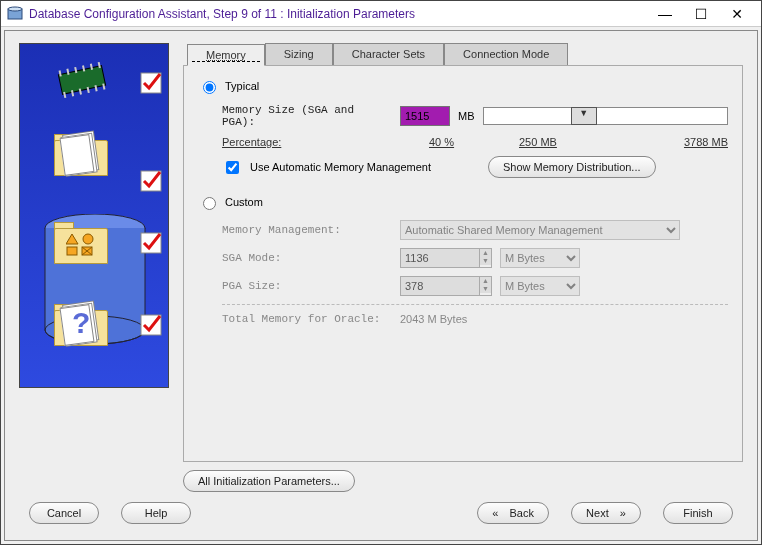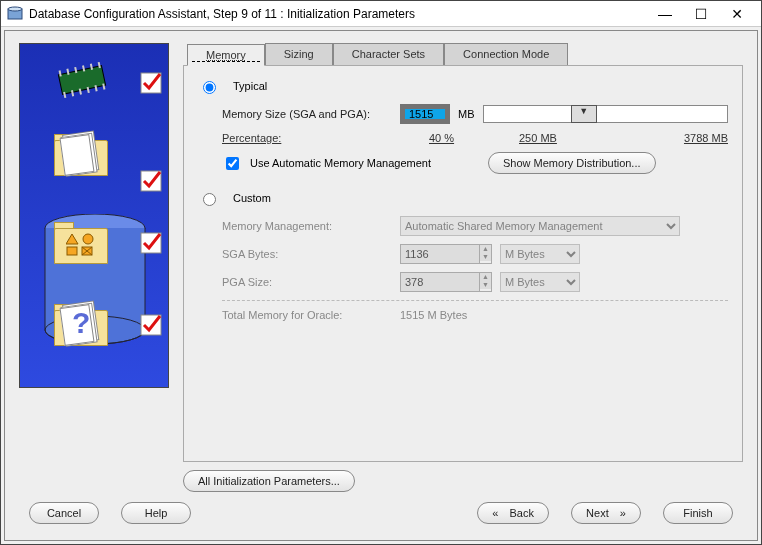--- a/index.html
+++ b/index.html
@@ -1,46 +1,46 @@
 <!DOCTYPE html>
 <html><head>
 <meta charset="utf-8">
 <style>
   * { box-sizing: border-box; font-family: Tahoma, Arial, sans-serif; font-size: 11px; }
   body { margin: 0; background: #fff; }
   .window { width: 762px; height: 545px; border: 1px solid #444; display: flex; flex-direction: column; background:#f0f0f0; }
   .titlebar { height: 26px; background: #fff; border-bottom: 1px solid #ccc; display: flex; align-items: center; padding: 0 6px; }
   .titlebar .title-icon { width: 16px; height: 16px; margin-right: 6px; display: inline-flex; }
-  .titlebar .title-text { flex: 1; font-size: 12px; color: #000000; }
+  .titlebar .title-text { flex: 1; font-size: 12px; color: #4c1d95; }
   .titlebar .win-btns { display: flex; gap: 0; }
   .titlebar .win-btn { width: 36px; height: 24px; display:flex; align-items:center; justify-content:center; border:none; background:transparent; cursor:pointer; font-size:14px; font-family:Arial; }
   .body { flex:1; border:1px solid #888; margin:3px; background:#eeeeee; display:flex; flex-direction:column; padding: 12px 14px 10px 14px; }
   .top-area { flex:1; display:flex; gap:14px; }
   .sidebar-graphic { width: 150px; height: 345px; background: linear-gradient(#1b2fb5,#2e4ae0); border:1px solid #444; position:relative; overflow:hidden; }
   .chip { position:absolute; top:18px; left:32px; width:60px; height:36px; transform:rotate(-12deg);}
   .folder { position:absolute; width:56px; height:44px; }
   .cylinder { position:absolute; left:22px; top:170px; width:106px; height:130px;}
   .checkmark { position:absolute; right:6px; width:22px; height:22px; }
   .folder .body-f { width:54px; height:36px; background:#f6e29c; border:1px solid #b79a3c; border-radius:2px 2px 0 0; position:absolute; top:6px; }
   .folder .tab-f { width:20px; height:8px; background:#f6e29c; border:1px solid #b79a3c; border-bottom:none; position:absolute; top:0; left:0;}
   .paper { position:absolute; width:30px; height:38px; background:#fff; border:1px solid #888; left:8px; top:2px; transform:rotate(-8deg); box-shadow:2px 0 0 #fff,2px 0 0 1px #888,4px -2px 0 #fff,4px -2px 0 1px #888; }
   .qmark { position:absolute; font-size:30px; color:#5a6bd6; left:18px; top:2px; font-weight:bold;}
   .right-panel { flex:1; display:flex; flex-direction:column; }
   .tabs { display:flex; gap:0; margin-left:4px; }
   .tab { padding:4px 18px; border:1px solid #888; border-bottom:none; background:#d4d4d4; color:#333; cursor:pointer; position:relative; }
   .tab.active { background:#eeeeee; border-bottom:1px solid #eeeeee; top:1px; text-decoration: underline dotted; }
   .tab.active::after{content:""; position:absolute; left:4px; right:4px; bottom:3px; border-bottom:1px dashed #000;}
   .tab-body { border:1px solid #aaa; flex:1; background:#eeeeee; padding:12px 14px 8px 14px; margin-top:0; display:flex; flex-direction:column; gap:10px; min-height:330px; }
-  .radio-row { display:flex; align-items:center; gap:14px; }
+  .radio-row { display:flex; align-items:center; gap:6px; }
   .radio-row input[type=radio]{ width:13px; height:13px; }
   .indent { margin-left:24px; display:flex; flex-direction:column; gap:8px; }
   .field-row { display:flex; align-items:center; gap:8px; }
-  .label { width:170px; color:#222;}
+  .label { width:170px; color:#222;font-family:Liberation Mono, monospace;}
   .label.dim { color:#888; }
-  input.text { border:5px solid #737373; background:#0ea5e9; height:20px; padding:0 4px; }
+  input.text { border:1px solid #737373; background:#a21caf; height:20px; padding:0 4px; }
   input.text.dim { background:#ddd; border:1px solid #aaa; color:#555; }
   select.dim { background:#ddd; border:1px solid #aaa; color:#555; height:20px; }
   .btn { border:1px solid #888; background:linear-gradient(#fdfdfd,#e3e3e3); height:22px; padding:0 14px; border-radius:11px; cursor:pointer; color:#222;}
   .slider-wrap { flex:1; display:flex; align-items:center; gap:8px;}
   .slider { flex:1; height:18px; border:1px solid #888; background:#fff; position:relative;}
   .slider .thumb{ position:absolute; left:36%; top:-1px; width:26px; height:18px; background:#ddd; border:1px solid #555;}
   .slider .thumb::after{content:"▼"; position:absolute; left:7px; top:0px; font-size:9px; color:#333;}
   .scale-row { display:flex; font-size:11px; color:#333;text-decoration:underline; }
   .scale-row .lbl{width:170px;}
   .scale-row .pct{width:90px;margin-left:37px;}
@@ -195,21 +195,21 @@
           </div>
 
           <div class="indent">
             <div class="field-row">
               <span class="label dim">Memory Management:</span>
               <select class="dim" style="width:280px" disabled="">
                 <option>Automatic Shared Memory Management</option>
               </select>
             </div>
             <div class="field-row">
-              <span class="label dim">SGA Bytes:</span>
+              <span class="label dim">SGA Mode:</span>
               <div class="spin">
                 <input class="text dim" disabled="" value="1136" style="">
                 <div class="arrows">
                     <span>▲</span>
                     <span>▼</span>
                   </div>
               </div>
               <select class="dim" style="width:80px" disabled=""><option>M Bytes</option></select>
             </div>
             <div class="field-row">
@@ -218,21 +218,21 @@
                 <input class="text dim" disabled="" value="378" style="">
                 <div class="arrows">
                     <span>▲</span>
                     <span>▼</span>
                   </div>
               </div>
               <select class="dim" style="width:80px" disabled=""><option>M Bytes</option></select>
             </div>
             <div class="field-row" style="border-top:1px dashed #bbb; padding-top:8px;">
               <span class="label dim">Total Memory for Oracle:</span>
-              <span style="color:#888">1515 M Bytes</span>
+              <span style="color:#888">2043 M Bytes</span>
             </div>
           </div>
 
         </div>
 
         <div class="bottom-area">
           <button class="btn">All Initialization Parameters...</button>
         </div>
       </div>
     </div>

